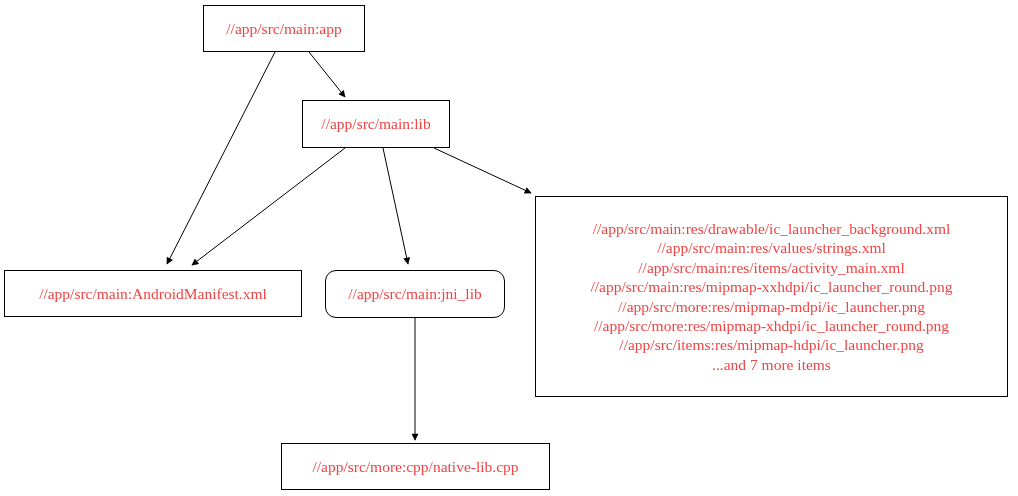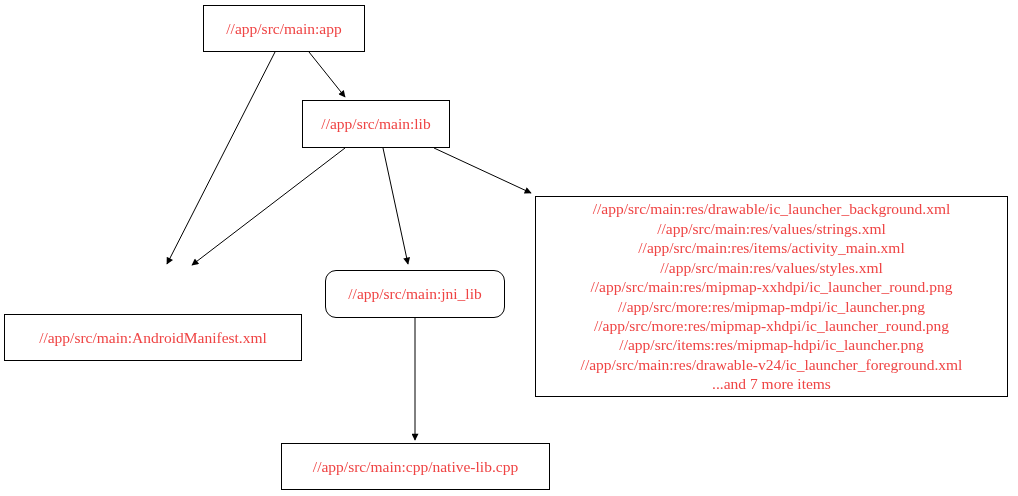--- a/index.html
+++ b/index.html
@@ -40,21 +40,21 @@
     font-size: 15.5px;
     white-space: nowrap;
   }
   .node.multiline {
     flex-direction: column;
     line-height: 19.4px;
     padding: 2px 4px;
   }
   .node-app      { left: 203px; top: 5px;   width: 162px; height: 47px; }
   .node-lib      { left: 302px; top: 100px; width: 148px; height: 48px; }
-  .node-manifest { left: 4px;   top: 270px; width: 298px; height: 47px; margin-top: 44px; }
+  .node-manifest { left: 4px;   top: 270px; width: 298px; height: 47px; }
   .node-jni-lib  { left: 325px; top: 270px; width: 180px; height: 48px; border-radius: 11px; }
   .node-res      { left: 535px; top: 196px; width: 473px; height: 201px; }
   .node-cpp      { left: 281px; top: 443px; width: 269px; height: 47px; }
 </style>
 </head>
 <body>
 
 <div class="canvas">
 
   <svg class="edges" viewBox="0 0 1018 496" xmlns="http://www.w3.org/2000/svg">
@@ -84,26 +84,24 @@
   </div>
 
   <div class="node node-jni-lib">
     <span>//app/src/main:jni_lib</span>
   </div>
 
   <div class="node multiline node-res">
     <div>//app/src/main:res/drawable/ic_launcher_background.xml</div>
     <div>//app/src/main:res/values/strings.xml</div>
     <div>//app/src/main:res/items/activity_main.xml</div>
-    <div>//app/src/main:res/values/styles.xml</div>
     <div>//app/src/main:res/mipmap-xxhdpi/ic_launcher_round.png</div>
     <div>//app/src/more:res/mipmap-mdpi/ic_launcher.png</div>
     <div>//app/src/more:res/mipmap-xhdpi/ic_launcher_round.png</div>
     <div>//app/src/items:res/mipmap-hdpi/ic_launcher.png</div>
-    <div>//app/src/main:res/drawable-v24/ic_launcher_foreground.xml</div>
     <div>...and 7 more items</div>
   </div>
 
   <div class="node node-cpp">
-    <span>//app/src/main:cpp/native-lib.cpp</span>
+    <span>//app/src/more:cpp/native-lib.cpp</span>
   </div>
 
 </div>
 
 </body></html>

